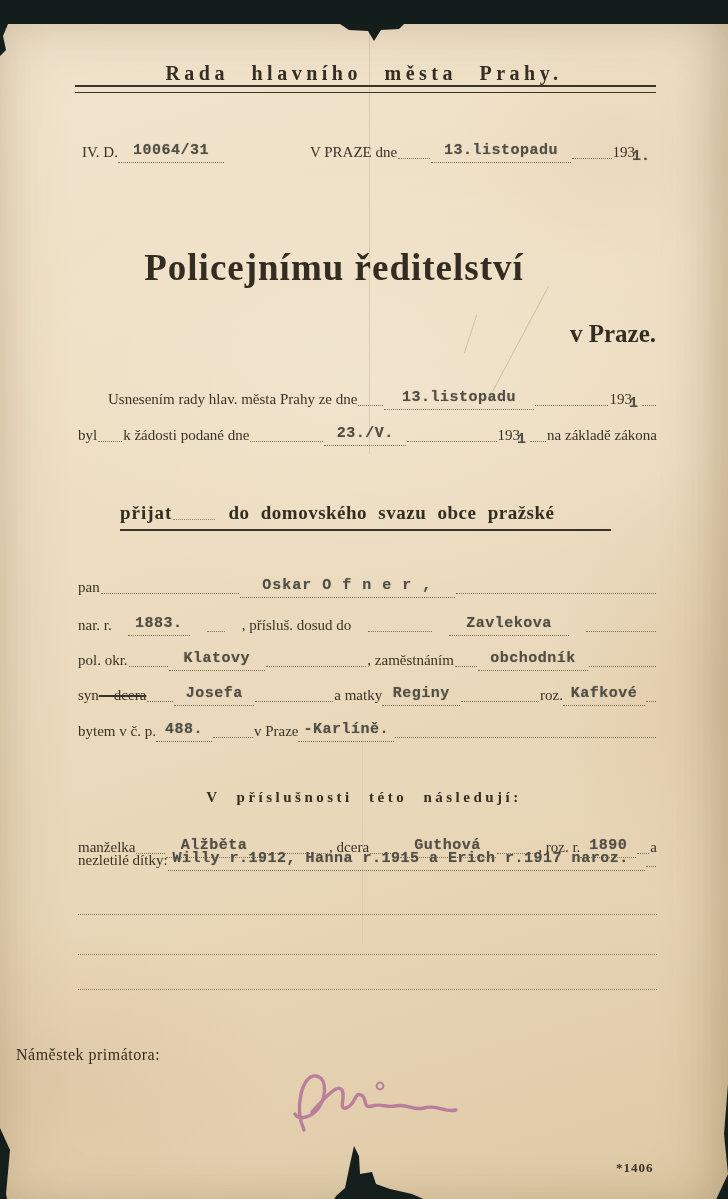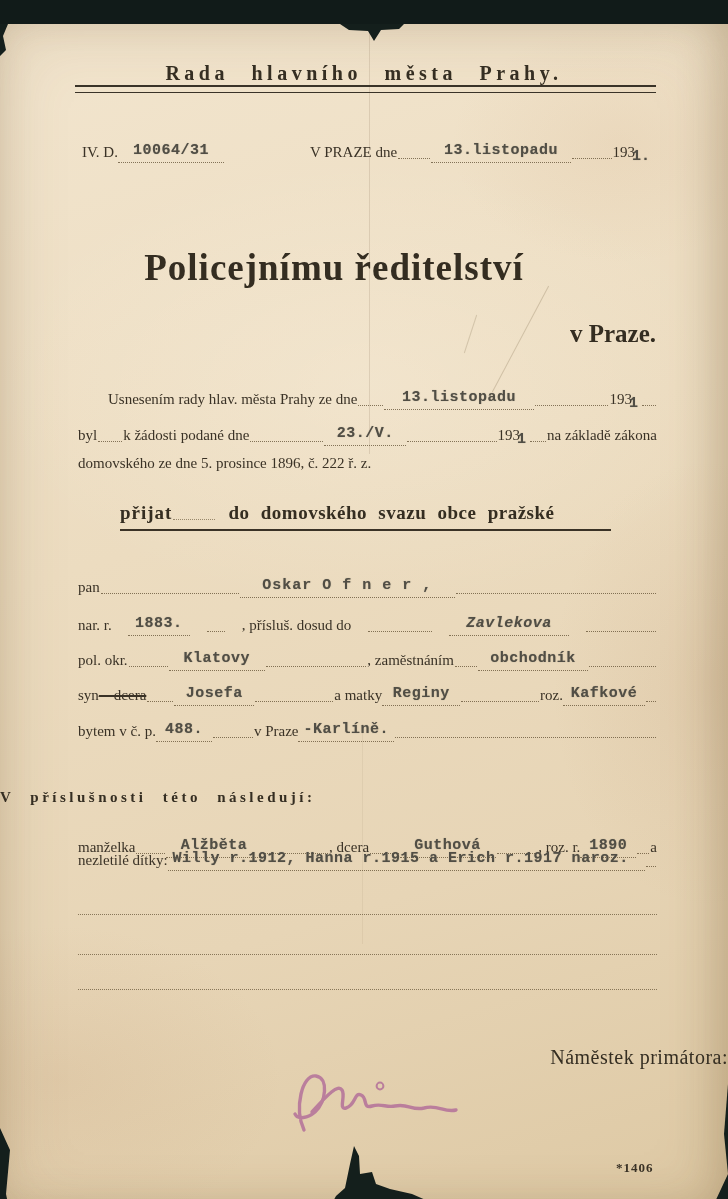--- a/index.html
+++ b/index.html
@@ -66,30 +66,30 @@
   .accept {
     position:absolute; left:120px; right:117px; top:478px;
     display:flex; align-items:flex-end;
     border-bottom:2.2px solid #3a3226; padding-bottom:5px;
     font-size:19px; font-weight:bold; color:#342d21;
   }
   .accept .word { letter-spacing:1px; }
   .accept .rest { letter-spacing:.5px; word-spacing:6px; margin-left:12px; }
 
   .heading2 {
-    position:absolute; left:0; right:0; top:765px; 
+    position:absolute; left:0; right:0; top:765px; text-align:center;
     font-size:15px; font-weight:bold; letter-spacing:3.5px; word-spacing:9px; color:#352e22;
   }
   .strike { text-decoration:line-through; text-decoration-thickness:1.5px; white-space:pre; }
 
   .blank-line { position:absolute; left:78px; right:71px; border-bottom:1.6px dotted rgba(95,78,50,.7); height:2px; }
 
   .deputy {
-    position:absolute; left:8px; right:0; top:1022px; text-align:right;
-    font-size:20px; color:#352e22; letter-spacing:.5px;
+    position:absolute; left:16px; right:0; top:1022px; text-align:left;
+    font-size:16px; color:#352e22; letter-spacing:.5px;
   }
   .sig { position:absolute; left:282px; top:1040px; }
   .printmark { position:absolute; left:616px; top:1136px; font-size:13px; font-weight:bold; color:#3a3226; letter-spacing:1px; }
 
   .tears { position:absolute; inset:0; pointer-events:none; }
 </style>
 </head>
 <body>
 
 <div class="page">
@@ -141,42 +141,41 @@
       <span class="typed" style="min-width:72px;">23./V.</span>
       <span class="fill" style="flex-grow:1.1;"></span>
       <span class="yearwrap">
         <span>193</span>
         <span class="year-typed">1</span>
       </span>
       <span class="fill fixed" style="width:16px;"></span>
       <span class="lbl">na základě zákona</span>
     </div>
 
-    <div class="plainline" style="top:431px;">domovského ze dne 5. prosince 1896, č. 222 ř. z.</div>
 
     <div class="accept">
       <span class="word">přijat</span>
       <span class="fill fixed" style="width:42px; border-bottom-color:rgba(95,78,50,.6);"></span>
       <span class="rest">do domovského svazu obce pražské</span>
     </div>
 
     <div class="row" style="top:548px; height:26px;">
       <span class="lbl">pan</span>
       <span class="fill" style="flex-grow:1;"></span>
       <span class="typed" style="min-width:205px; letter-spacing:1px;">Oskar O f n e r ,</span>
       <span class="fill" style="flex-grow:1.45;"></span>
     </div>
 
     <div class="row" style="top:586px; height:26px;gap:16px;">
       <span class="lbl">nar. r.</span>
       <span class="typed" style="min-width:52px;">1883.</span>
       <span class="fill fixed" style="width:18px;"></span>
       <span class="lbl">, přísluš. dosud do</span>
       <span class="fill" style="flex-grow:1;"></span>
-      <span class="typed" style="min-width:110px;font-style:italic;">Zavlekova</span>
+      <span class="typed" style="min-width:110px;">Zavlekova</span>
       <span class="fill" style="flex-grow:1.1;"></span>
     </div>
 
     <div class="row" style="top:656px; height:26px;">
       <span class="lbl">syn</span>
       <span class="lbl strike">—dcera</span>
       <span class="fill" style="flex-grow:.3;"></span>
       <span class="typed" style="min-width:70px;">Josefa</span>
       <span class="fill" style="flex-grow:.9;"></span>
       <span class="lbl">a matky</span>

